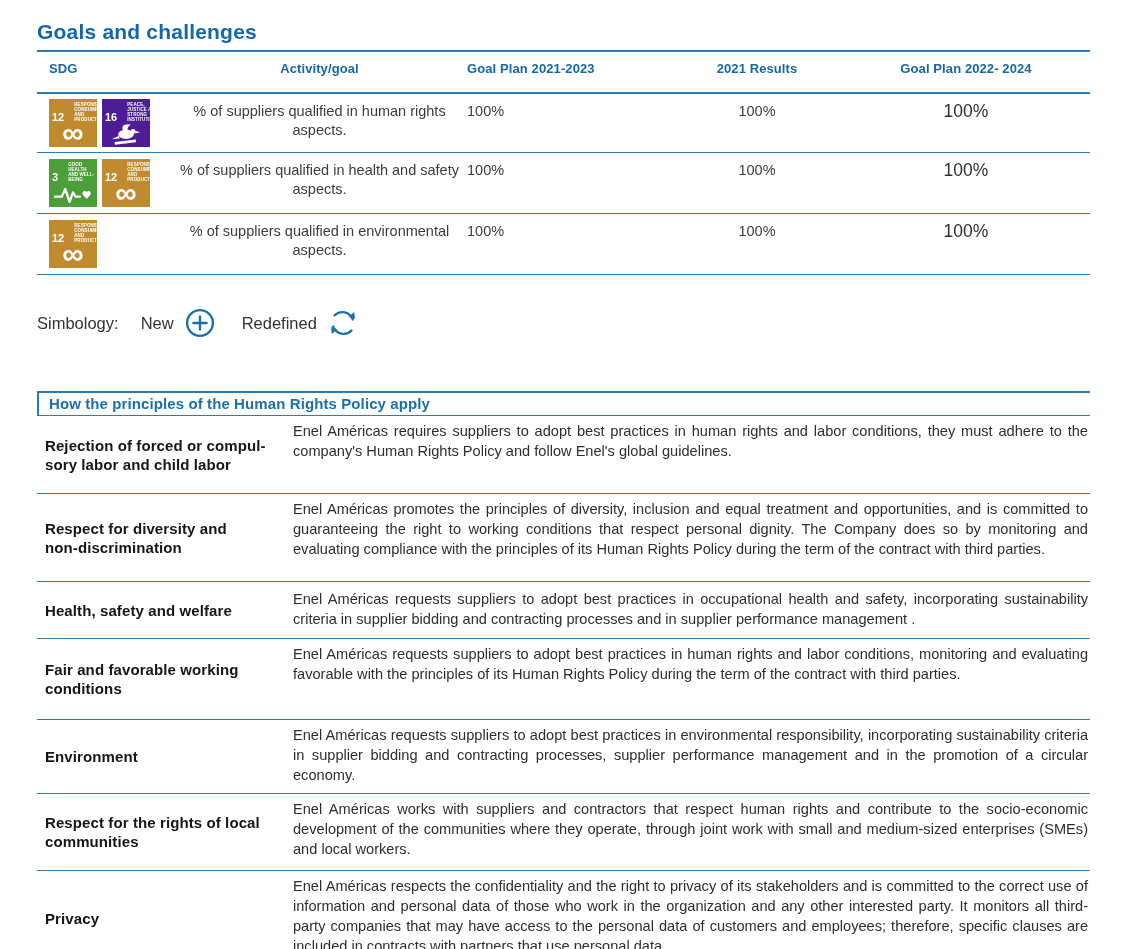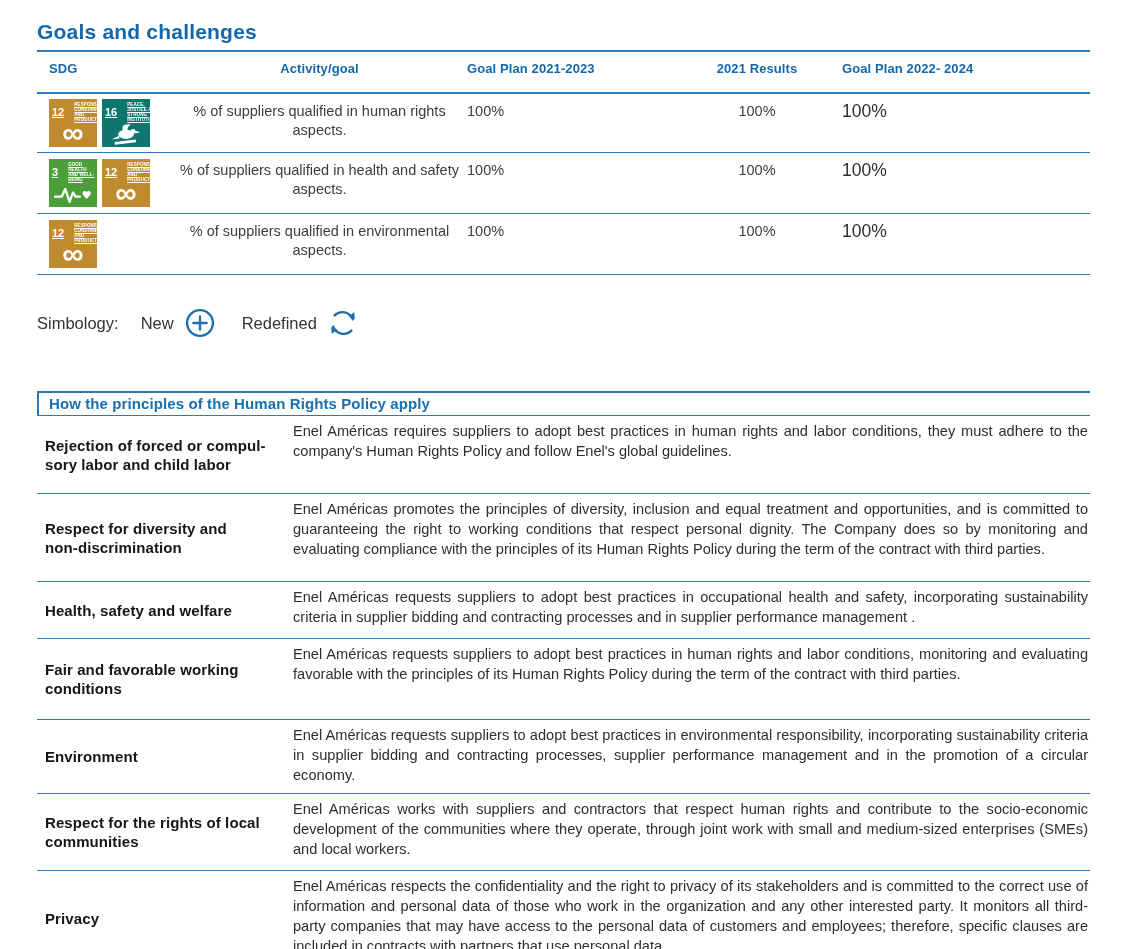--- a/index.html
+++ b/index.html
@@ -17,21 +17,21 @@
     letter-spacing:.2px; margin-bottom:6px;
   }
 
   
   .goals-table { width:1053px; border-top:2px solid #2b79b5; }
   .gt-grid { display:flex; width:100%; }
   .c-sdg      { width:135px; padding-left:12px; }
   .c-activity { width:295px; text-align:center; }
   .c-goal1    { width:205px; text-align:left; }
   .c-results  { width:170px; text-align:center; }
-  .c-goal2    { width:248px; text-align:left; }
+  .c-goal2    { width:248px; text-align:center; }
 
   .gt-header { border-bottom:2px solid #2b79b5; padding:9px 0 16px 0; }
   .gt-header > div {
     font-size:13px; font-weight:bold; color:#1467a9; letter-spacing:.1px;
   }
   .gt-row { border-bottom:1.5px solid #2b79b5; }
   .gt-row .cell-text { font-size:14.5px; color:#3c3c3c; padding-top:8px; line-height:19px; }
   .gt-row .c-goal2.cell-text { font-size:17.5px; color:#2e2e2e; }
   .gt-row-1 { min-height:58px; }
   .gt-row-2 { min-height:61px; }
@@ -39,22 +39,22 @@
 
   .sdg-cell { display:flex; gap:5px; align-items:center; padding:5px 0 5px 12px; }
 
   
   .sdg-icon {
     width:48px; height:48px; color:#fff; position:relative;
     display:flex; flex-direction:column; overflow:hidden; flex:0 0 auto;
   }
   .sdg-3  { background:#4C9F38; }
   .sdg-12 { background:#BF8B2E; }
-  .sdg-16 { background:#0f766e; }
-  .sdg-top { display:flex; gap:10px; padding:3px 2px 0 3px; align-items:center;text-decoration:underline; }
+  .sdg-16 { background:#4c1d95; }
+  .sdg-top { display:flex; gap:10px; padding:3px 2px 0 3px; align-items:flex-end; }
   .sdg-num { font-size:11px; font-weight:bold; line-height:10px; }
   .sdg-label {
     font-size:4.5px; font-weight:bold; text-transform:uppercase;
     line-height:5px; letter-spacing:.1px; max-width:32px;
   }
   .sdg-symbol { flex:1; display:flex; align-items:center; justify-content:center; }
   .sdg-infinity { font-size:30px; font-weight:bold; line-height:24px; margin-top:-4px; }
   .sdg-symbol svg { display:block; }
 
   
@@ -82,21 +82,21 @@
     font-size:15px; font-weight:bold; color:#161616;
     line-height:19px; white-space:pre-line; letter-spacing:.1px;
   }
   .pt-desc {
     width:803px; padding:5px 2px 8px 6px;
     font-size:14.6px; color:#2e2e2e; line-height:20px;
     text-align:justify;
   }
   .pt-row-1 { min-height:78px; }
   .pt-row-2 { min-height:88px; }
-  .pt-row-3 { min-height:57px; }
+  .pt-row-3 { min-height:57px;align-items:center; }
   .pt-row-4 { min-height:81px; }
   .pt-row-5 { min-height:65px; }
   .pt-row-6 { min-height:77px; }
   .pt-row-7 { min-height:95px; }
 </style>
 </head>
 <body>
 
 <div class="page">
 

